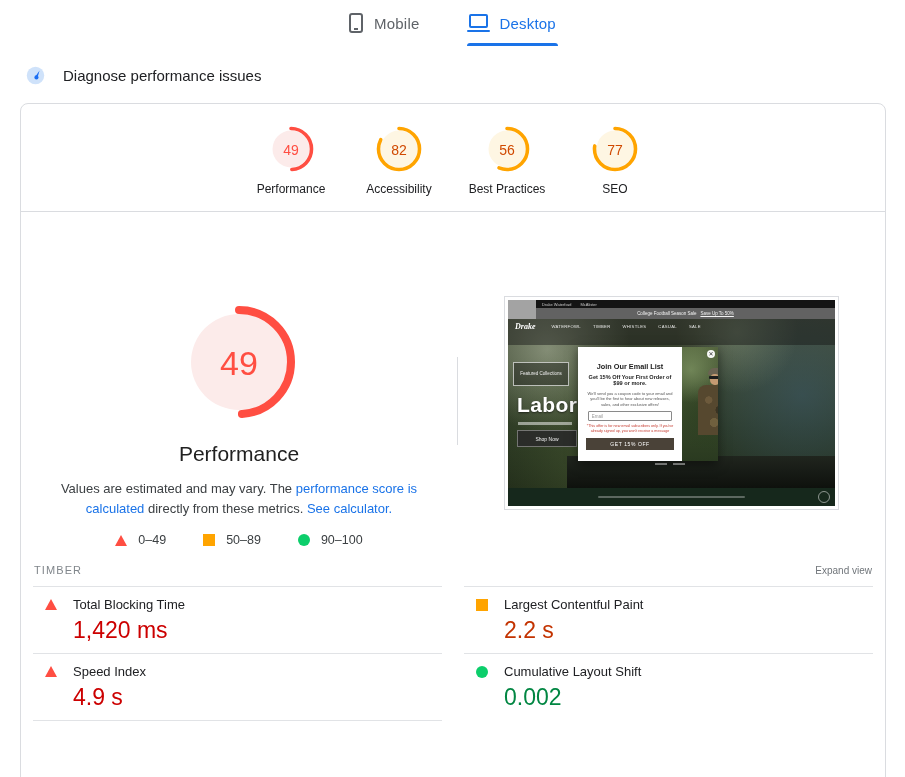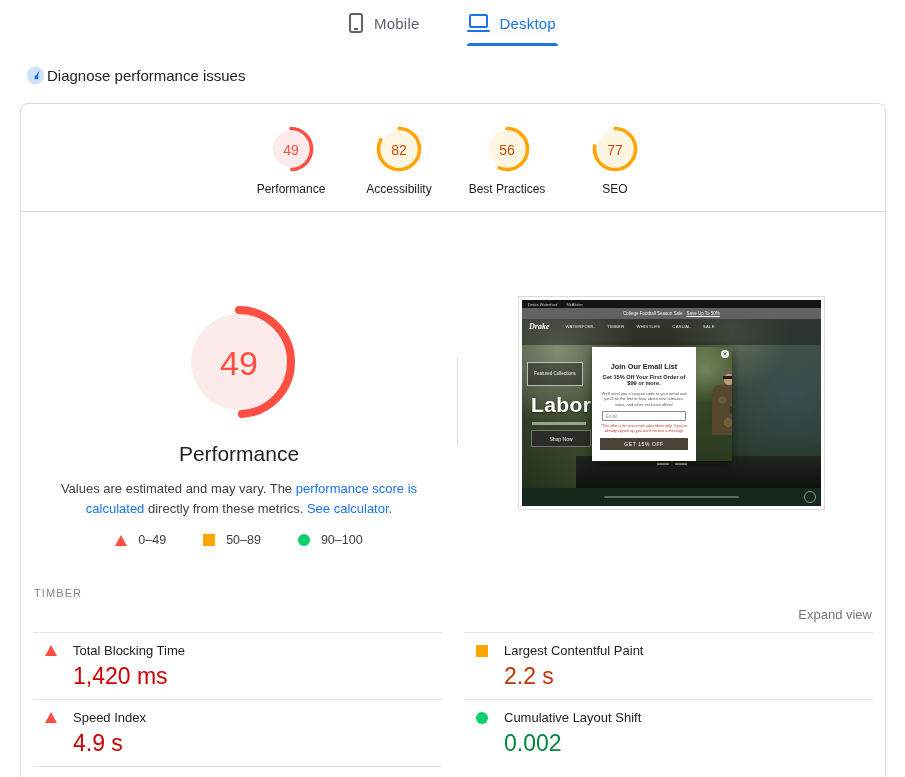--- a/index.html
+++ b/index.html
@@ -11,21 +11,21 @@
   .tab{display:flex;align-items:center;gap:11px;padding:4px 2px 13px;cursor:pointer;position:relative;justify-content:space-between;}
   .tab-label{font-size:15px;font-weight:500;color:#5f6368;letter-spacing:.2px;}
   .tab.active .tab-label{color:#1a73e8;}
   .tab.active::after{content:"";position:absolute;left:0;right:0;bottom:0;height:3px;background:#1a73e8;border-radius:3px 3px 0 0;}
   .phone-icon{width:10px;height:16px;border:2px solid #5f6368;border-radius:3px;position:relative;display:inline-block;}
   .phone-icon::after{content:"";position:absolute;bottom:1px;left:50%;transform:translateX(-50%);width:4px;height:2px;background:#5f6368;}
   .laptop-icon{width:15px;height:10px;border:2px solid #1a73e8;border-radius:2px;position:relative;display:inline-block;margin-bottom:4px;}
   .laptop-icon::after{content:"";position:absolute;left:-4px;right:-4px;bottom:-6px;height:2.5px;background:#1a73e8;border-radius:2px;}
 
   
-  .diag{display:flex;align-items:center;gap:2px;margin:20px 0 16px 26px;}
+  .diag{display:flex;align-items:center;gap:18px;margin:20px 0 16px 26px;}
   .diag-title{font-size:15px;color:#202124;}
 
   
   .card{position:absolute;left:20px;right:19px;top:103px;height:720px;
         border:1px solid #dadce0;border-radius:8px;background:#fff;}
 
   .gauges{display:flex;justify-content:center;gap:36px;padding:21px 0 15px;}
   .gauge-item{width:72px;display:flex;flex-direction:column;align-items:center;cursor:pointer;}
   .gauge-item .glabel{margin-top:9px;font-size:12px;color:#202124;white-space:nowrap;}
   .section-divider{border-bottom:1px solid #dadce0;}
@@ -43,31 +43,31 @@
 
   
   .micon{display:inline-block;flex:none;}
   .micon.circle{width:12px;height:12px;border-radius:50%;}
   .micon.square{width:12px;height:12px;}
   .micon.triangle{width:0;height:0;border-left:6.5px solid transparent;border-right:6.5px solid transparent;border-bottom:11px solid #ff4e42;background:transparent !important;}
 
   
   .metrics-head{margin:6px 12px 0;padding:6px 1px 10px;display:flex;justify-content:space-between;align-items:center;}
   .metrics-title{font-size:11px;font-weight:500;letter-spacing:1.1px;color:#80868b;}
-  .expand{font-size:13px;color:#70757a;cursor:pointer;margin-top:43px;}
+  .expand{font-size:10px;color:#70757a;cursor:pointer;}
   .metrics-grid{margin:0 12px;display:grid;grid-template-columns:1fr 1fr;column-gap:22px;align-items:start;}
   .mcol{display:flex;flex-direction:column;}
   .mrow{border-top:1px solid #e1e3e6;padding:10px 0 9px 12px;}
   .mrow.bline{border-bottom:1px solid #e1e3e6;}
   .mlabel{display:flex;align-items:center;gap:16px;font-size:13px;color:#202124;line-height:15px;}
   .mvalue{margin:5px 0 0 28px;font-size:23px;line-height:27px;}
 
   
   .thumb{border:1px solid #dadce0;background:#fff;padding:3px;cursor:pointer;height:max-content;}
-  .site{width:299px;height:206px;position:relative;overflow:hidden;background:#a3a3a3;}
+  .site{width:299px;height:206px;position:relative;overflow:hidden;background:#a3a3a3;padding-left:28px;}
   .site-topbar{height:8px;background:#141414;display:flex;align-items:center;gap:9px;padding:0 6px;font-size:4px;color:#c9c9c9;}
   .site-announce{height:11px;background:#626262;display:flex;align-items:center;justify-content:center;gap:4px;font-size:4.5px;color:#f2f2f2;}
   .site-announce .alink{text-decoration:underline;}
   .site-hero{position:absolute;top:19px;bottom:18px;left:0;right:0;overflow:hidden;
      background:
        radial-gradient(circle at 12% 18%,rgba(214,222,196,.45),transparent 26%),
        radial-gradient(circle at 70% 8%,rgba(180,195,160,.30),transparent 22%),
        radial-gradient(circle at 90% 45%,rgba(60,90,110,.55),transparent 40%),
        radial-gradient(circle at 30% 80%,rgba(90,110,60,.45),transparent 45%),
        linear-gradient(180deg,#47503c 0%,#39452e 35%,#2b3823 65%,#202b19 100%);}

